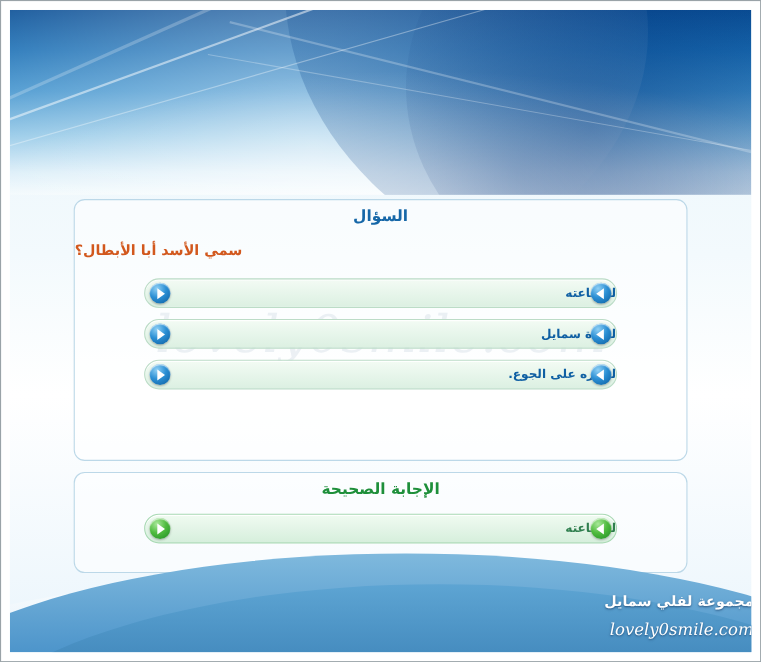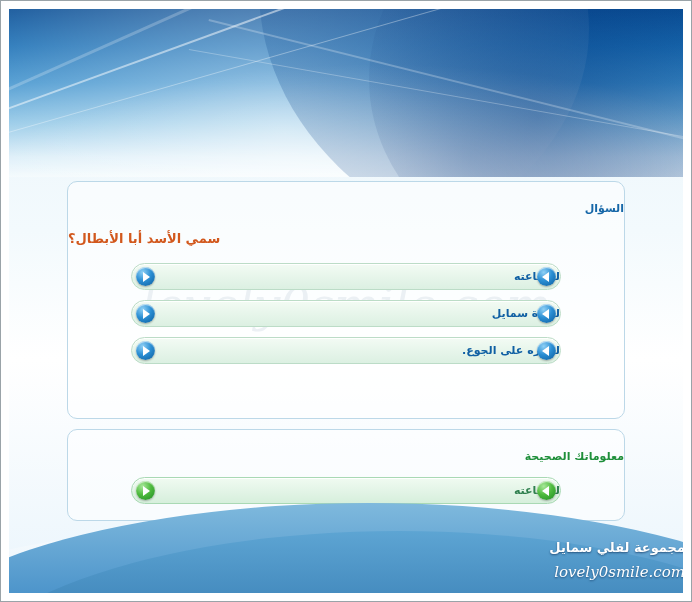--- a/index.html
+++ b/index.html
@@ -117,25 +117,25 @@
   .panel-question {
     left: 58px; top: 172px;
     width: 558px; height: 238px;
   }
   .panel-answer {
     left: 58px; top: 420px;
     width: 558px; height: 92px;
   }
 
   .panel-heading {
-    text-align: right;
-    font-size: 11px;
+    text-align: center;
+    font-size: 14px;
     font-weight: bold;
     color: #1667a8;
-    margin-top: 20px;
+    margin-top: 7px;
     direction: rtl;
   }
   .panel-heading.green {
     color: #1e8f3a;
   }
 
   .question-text {
     text-align: left;
     font-size: 13px;
     font-weight: bold;
@@ -309,21 +309,21 @@
           <div class="option-label">لصبره على الجوع.</div>
           <span class="bullet blue right">
               <span class="tri l"></span>
             </span>
         </div>
 
       </div>
     </div>
 
     <div class="panel panel-answer">
-      <div class="panel-heading green">معلوماتك الصحيحة</div>
+      <div class="panel-heading green">الإجابة الصحيحة</div>
       <div class="option-row answer-row">
         <span class="bullet green left">
             <span class="tri r"></span>
           </span>
         <div class="option-label">لشجاعته</div>
         <span class="bullet green right">
             <span class="tri l"></span>
           </span>
       </div>
     </div>

